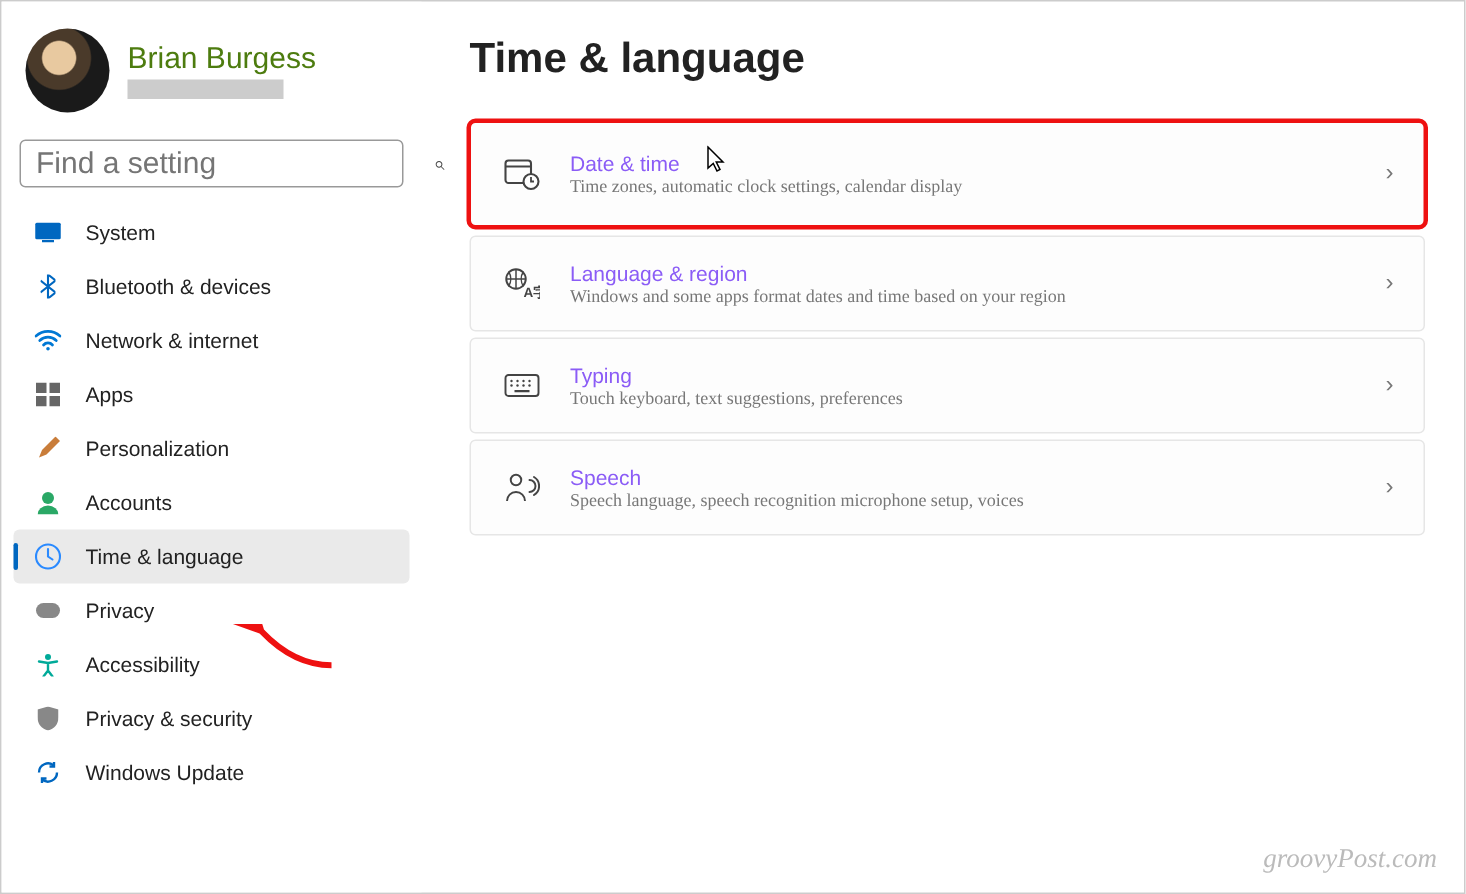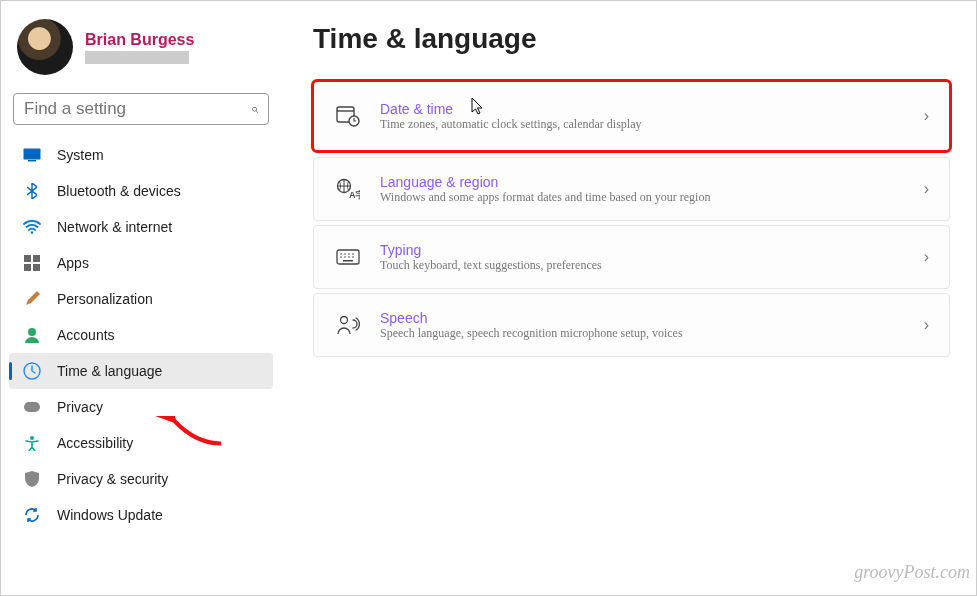--- a/index.html
+++ b/index.html
@@ -2,43 +2,43 @@
 <html><head>
   <meta charset="utf-8">
   <style>
     * { box-sizing: border-box; margin: 0; padding: 0; font-family: "Segoe UI", sans-serif; }
     body { width: 977px; height: 596px; background: #fff; border: 1px solid #ccc; position: relative; overflow: hidden; }
     .container { display: flex; height: 100%; }
     .sidebar { width: 280px; padding: 8px 4px; background: #fff; }
     .user-block { display: flex; align-items: center; gap: 12px; padding: 10px 12px 14px; }
     .avatar { width: 56px; height: 56px; border-radius: 50%; background: radial-gradient(circle at 40% 35%, #e8c9a0 0 22%, #4a3a2a 24% 42%, #1a1a1a 44% 100%); flex-shrink: 0; }
     .user-text { display: flex; flex-direction: column; gap: 2px; }
-    .user-name { font-size: 16px; font-weight: 700; color: #be185d; }
+    .user-name { font-size: 20px; font-weight: 400; color: #4d7c0f; }
     .user-email { width: 104px; height: 13px; background: #ccc; }
     .search-wrap { padding: 4px 8px 12px; }
     .search-box { display: flex; align-items: center; border: 1px solid #999; border-radius: 4px; height: 32px; padding: 0 10px; }
-    .search-input { flex: 1; border: none; outline: none; font-size: 17px; color: #c2410c; background: transparent; }
+    .search-input { flex: 1; border: none; outline: none; font-size: 20px; color: #c2410c; background: transparent; }
     .search-icon { font-size: 13px; color: #444; transform: scaleX(-1); }
     .nav { padding: 0 4px; }
     .nav-item { display: flex; align-items: center; gap: 16px; height: 36px; padding: 0 10px 0 14px; border-radius: 4px; cursor: pointer; position: relative; }
     .nav-item.active { background: #eaeaea; }
     .nav-item.active::before { content: ""; position: absolute; left: 0; top: 9px; bottom: 9px; width: 3px; background: #0067c0; border-radius: 2px; }
     .nav-icon { width: 18px; height: 18px; display: flex; align-items: center; justify-content: center; font-size: 15px; flex-shrink: 0; }
     .nav-label { font-size: 14px; color: #222; }
     .main { flex: 1; padding: 22px 26px 0 32px; }
     .page-title { font-size: 28px; font-weight: 600; color: #222; margin-bottom: 26px; }
     .card { display: flex; align-items: center; border: 1px solid #e6e6e6; border-radius: 4px; height: 64px; padding: 0 20px; margin-bottom: 4px; cursor: pointer; background: #fdfdfd; }
     .card.highlight { outline: 3px solid #e11; outline-offset: -1px; border-color: transparent; height: 70px; margin-bottom: 6px; }
     .card-icon { width: 28px; height: 28px; margin-right: 18px; display: flex; align-items: center; justify-content: center; color: #701a75; flex-shrink: 0; }
     .card-text { flex: 1; display: flex; flex-direction: column; gap: 0; }
     .card-title { font-size: 14px; color: #8b5cf6; }
     .card-sub { font-size: 12px; color: #777; font-family: Liberation Serif, serif; }
     .chev { font-size: 16px; color: #777; }
     .arrow { position: absolute; left: 140px; top: 415px; width: 110px; height: 30px; pointer-events: none; }
-    .watermark { position: absolute; right: 6px; bottom: 12px; font-size: 18px; color: #bbb; font-style: italic; font-family: Georgia, serif; }
+    .watermark { position: absolute; right: 18px; bottom: 12px; font-size: 18px; color: #bbb; font-style: italic; font-family: Georgia, serif; }
     .cursor { position: absolute; left: 470px; top: 96px; pointer-events: none; }
     
     .ic-system{color:#0067c0} .ic-bt{color:#0067c0} .ic-net{color:#0067c0} .ic-pers{color:#b47d3a} .ic-apps{color:#666} .ic-acc{color:#2a8} .ic-time{color:#2a8aff} .ic-game{color:#888} .ic-access{color:#0a9} .ic-priv{color:#888} .ic-upd{color:#0067c0}
   </style>
 </head>
 <body>
 
 <div class="container">
   <aside class="sidebar">
     <div class="user-block">

